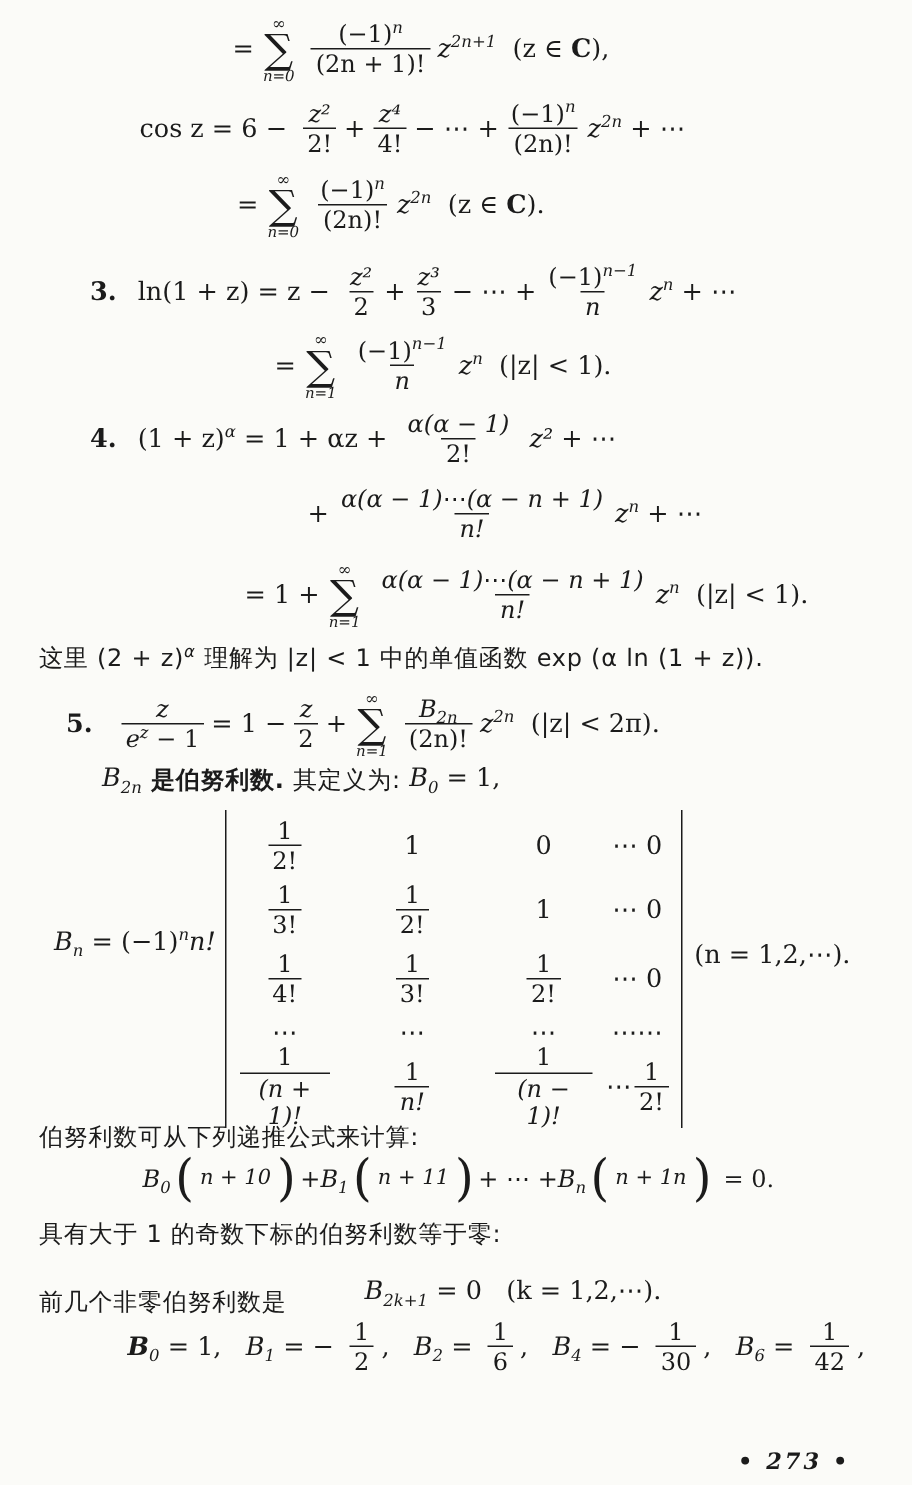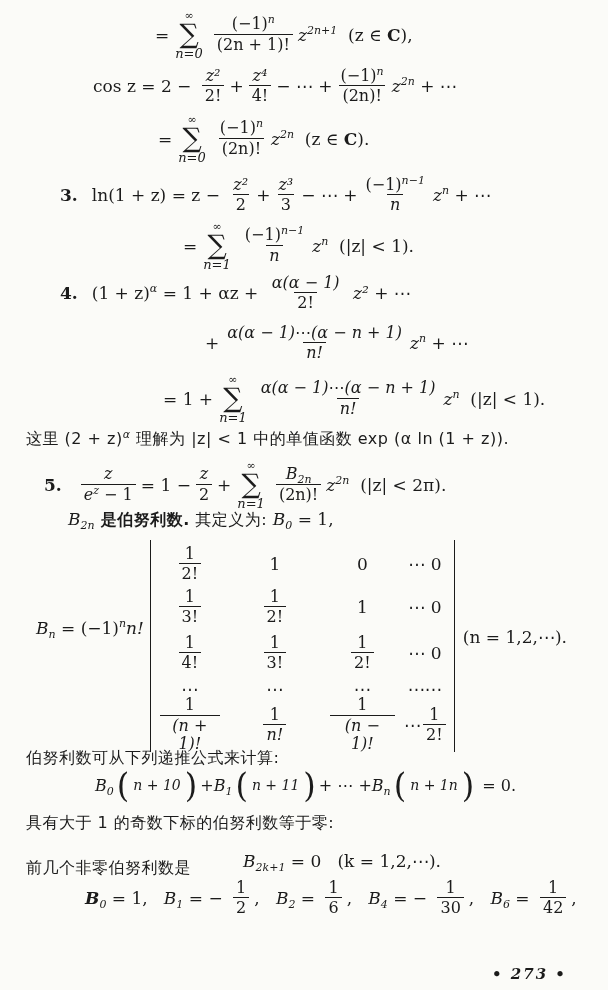--- a/index.html
+++ b/index.html
@@ -25,21 +25,21 @@
     margin:0 5px;font-size:16px;line-height:1.15;text-align:center;justify-content:space-between;
   }
   .frac .num{padding:0 3px;}
   .frac .den{border-top:1.5px solid #1b1b1b;padding:1px 3px 0 3px;}
   .sum{
     display:inline-flex;flex-direction:column;align-items:center;
     margin:0 6px;line-height:1;
   }
   .sum .top{font-size:11px;line-height:1;}
   .sum .sg{font-size:27px;line-height:0.95;}
-  .sum .bot{font-size:13px;font-style:italic;line-height:1;}
+  .sum .bot{font-size:10px;font-style:italic;line-height:1;}
   .binom{display:inline-flex;align-items:center;margin:0 3px;}
   .binom .paren{font-size:32px;font-weight:400;line-height:0.9;transform:scaleY(1.05);}
   .binom .bcol{display:inline-flex;align-items:center;font-size:14px;line-height:1.3;padding:0 4px;font-style:italic;}
   .det{position:absolute;left:36px;top:540px;display:flex;align-items:center;font-size:17px;}
   .det-lhs{margin-bottom:36px;white-space:pre;}
   .det-grid{
     display:grid;grid-template-columns:70px 100px 75px 50px;
     grid-template-rows:40px 46px 46px 26px 46px;
     align-items:center;justify-items:center;
     border-left:1.7px solid #1b1b1b;border-right:1.7px solid #1b1b1b;
@@ -61,21 +61,21 @@
   </span>
   <span class="frac">
     <span class="num"><span>(−1)</span><sup>n</sup></span>
     <span class="den">(2n + 1)!</span>
   </span>
   <span class="tok"><span class="v">z</span><sup>2n+1</sup></span>
   <span class="tok"><span>  (z ∈ </span><span class="bold">C</span><span>),</span></span>
 </div>
 
 <div class="line" style="left:93px;top:67px;">
-  <span class="tok">cos z = 2 − </span>
+  <span class="tok">cos z = 6 − </span>
   <span class="frac">
     <span class="num v">z²</span>
     <span class="den">2!</span>
   </span>
   <span class="tok">+</span>
   <span class="frac">
     <span class="num v">z⁴</span>
     <span class="den">4!</span>
   </span>
   <span class="tok">− ⋯ +</span>

